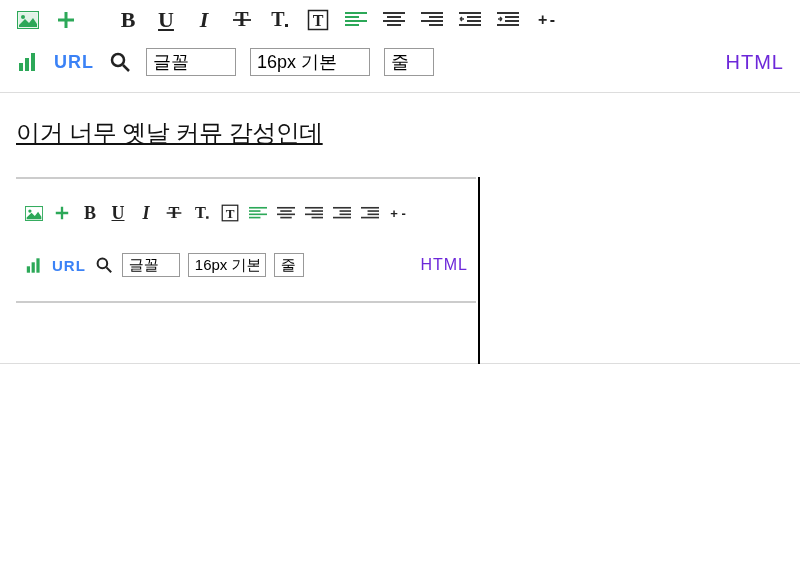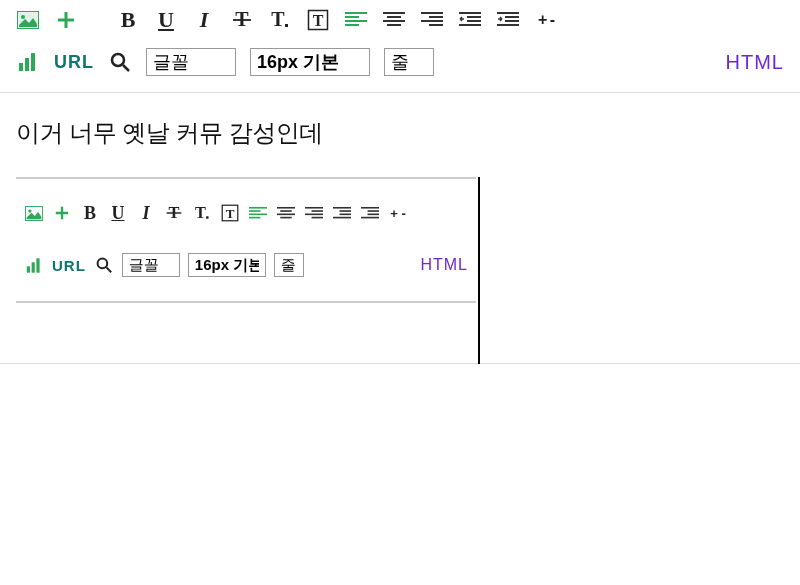--- a/index.html
+++ b/index.html
@@ -1,29 +1,29 @@
 <!DOCTYPE html>
 <html><head>
 <meta charset="utf-8">
 <style>
 * { box-sizing: border-box; margin: 0; padding: 0; }
 body { font-family: -apple-system, "Malgun Gothic", sans-serif; background: #fff; width: 800px; }
 
 .toolbar { display: flex; align-items: center; flex-wrap: wrap; gap: 14px; padding: 8px 16px; }
 .toolbar-btn { display: inline-flex; align-items: center; justify-content: center; width: 24px; height: 24px; cursor: pointer; font-weight: bold; font-size: 22px; color: #222; }
 .toolbar-input { height: 28px; border: 1px solid #999; padding: 10px 6px; font-size: 18px; font-family: inherit; }
-.url-label { font-size: 18px; font-weight: 600; color: #0f766e; letter-spacing: 1px; }
+.url-label { font-size: 18px; font-weight: 600; color: #3b82f6; letter-spacing: 1px; }
 .html-label { font-size: 20px; font-weight: 400; color: #6d28d9; margin-left: auto; letter-spacing: 1px; }
 .font-input { width: 90px; }
-.size-input { width: 120px; font-weight: bold; }
+.size-input { width: 120px; }
 .line-input { width: 50px; }
 
 .divider { border-top: 1px solid #ddd; margin-top: 8px; }
 
-.content { padding: 24px 16px 8px; font-size: 24px; color: #111; letter-spacing: -0.5px; }
+.content { padding: 24px 16px 8px; font-size: 24px; color: #111; letter-spacing: -0.5px; text-decoration: underline; }
 
 .embedded-area { padding: 0 16px; position: relative; }
 .embedded-img { border-top: 2px solid #ccc; border-bottom: 2px solid #ccc; padding: 20px 0; width: 460px; margin-top: 20px; }
 .embedded-img .toolbar { padding: 4px 8px; }
 .embedded-img .row2 { margin-top: 22px; }
 .embedded-img .toolbar-btn { width: 20px; height: 20px; font-size: 18px; }
 .embedded-img .toolbar-input { height: 24px; font-size: 15px; }
 .embedded-img .font-input { width: 58px; }
 .embedded-img .size-input { width: 78px; }
 .embedded-img .line-input { width: 30px; }

